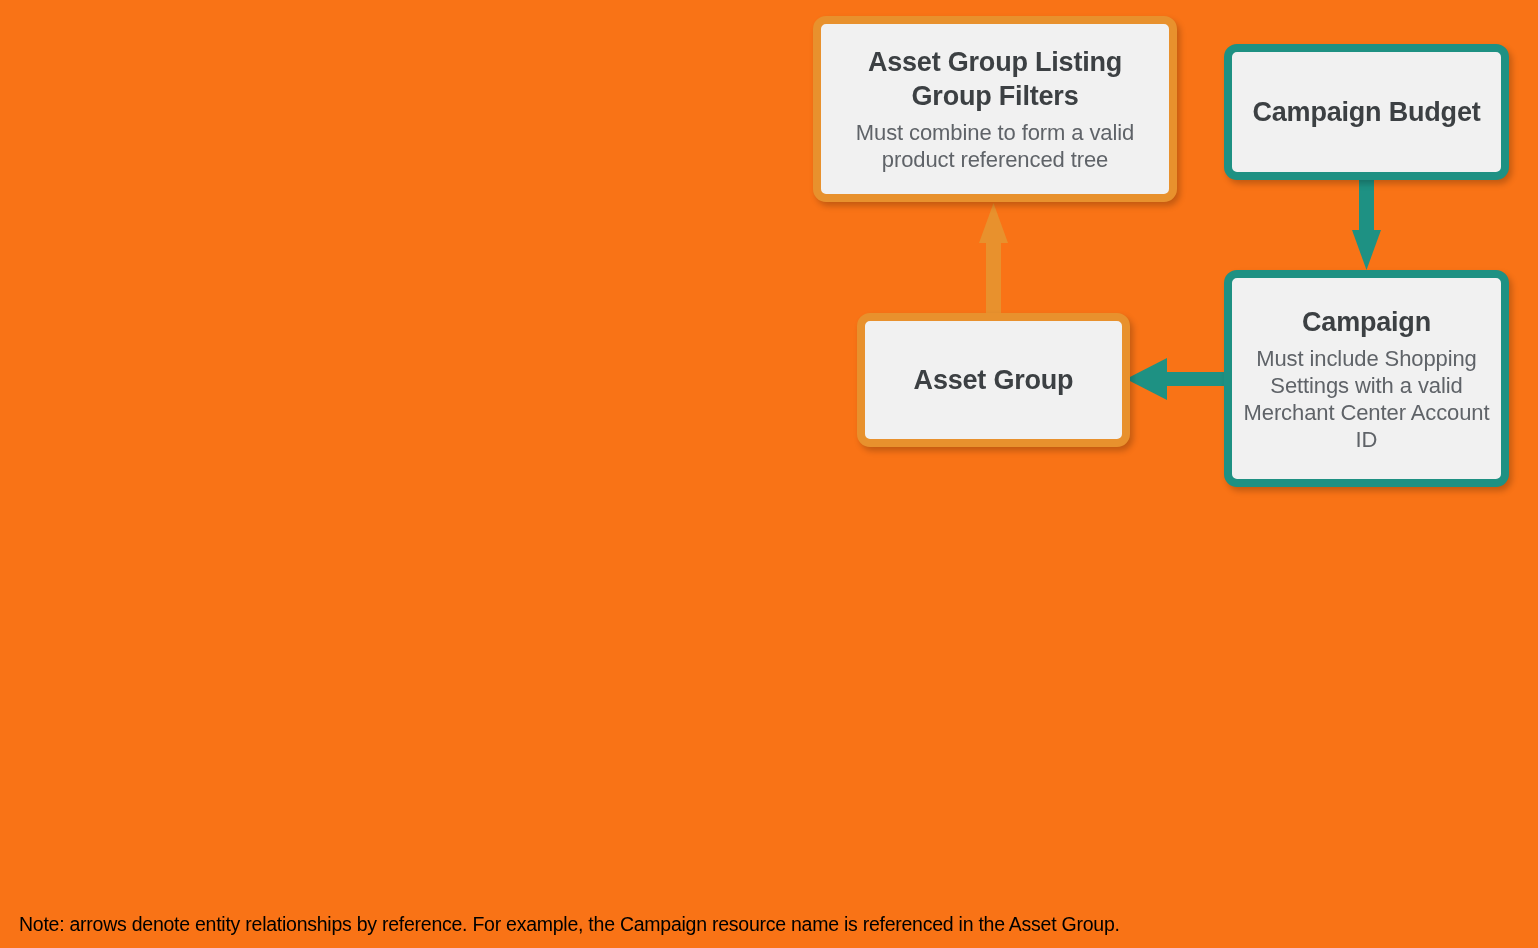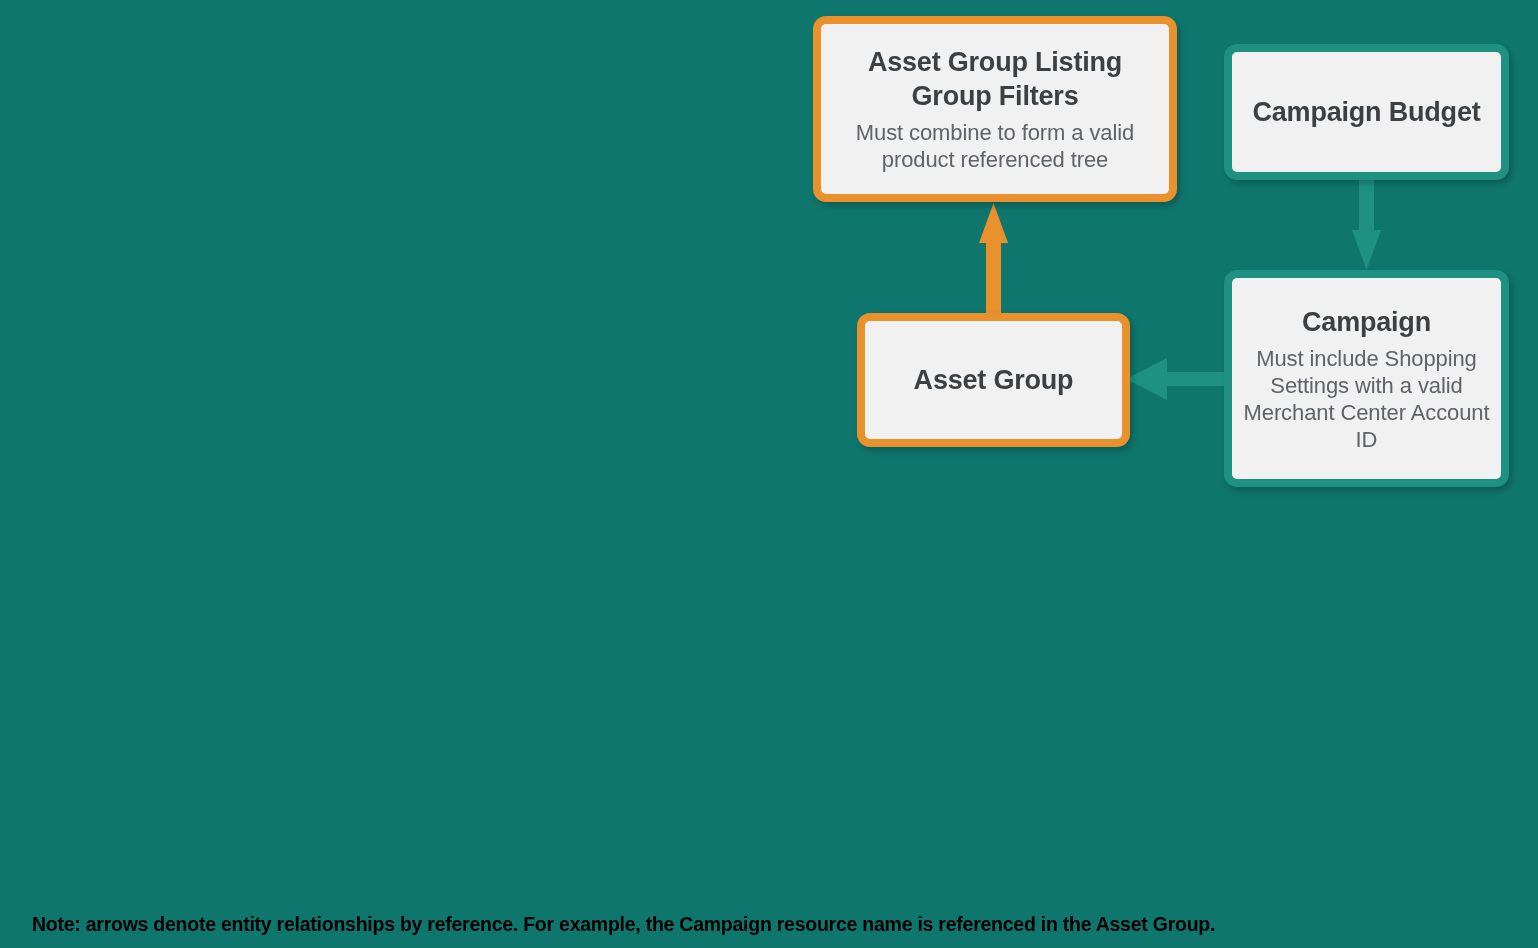--- a/index.html
+++ b/index.html
@@ -5,21 +5,21 @@
 <style>
   html, body {
     margin: 0;
     padding: 0;
     background: #ffffff;
   }
   #canvas {
     position: relative;
     width: 1538px;
     height: 948px;
-    background: #0f766e;
+    background: #f97316;
     overflow: hidden;
     font-family: "Liberation Sans", sans-serif;
   }
 
   
   .node {
     position: absolute;
     box-sizing: border-box;
     background: #F1F1F1;
     border-style: solid;
@@ -73,24 +73,24 @@
     left: 0; top: 0;
     width: 1538px;
     height: 948px;
     z-index: 1;
     pointer-events: none;
   }
 
   
   #footnote {
     position: absolute;
-    left: 32px;
+    left: 19px;
     top: 913px;
     font-size: 19.5px;
-    font-weight: bold;
+    font-weight: normal;
     color: #000000;
     letter-spacing: -0.25px;
     white-space: nowrap;
   }
 </style>
 </head>
 <body>
 
 <div id="canvas">
 

